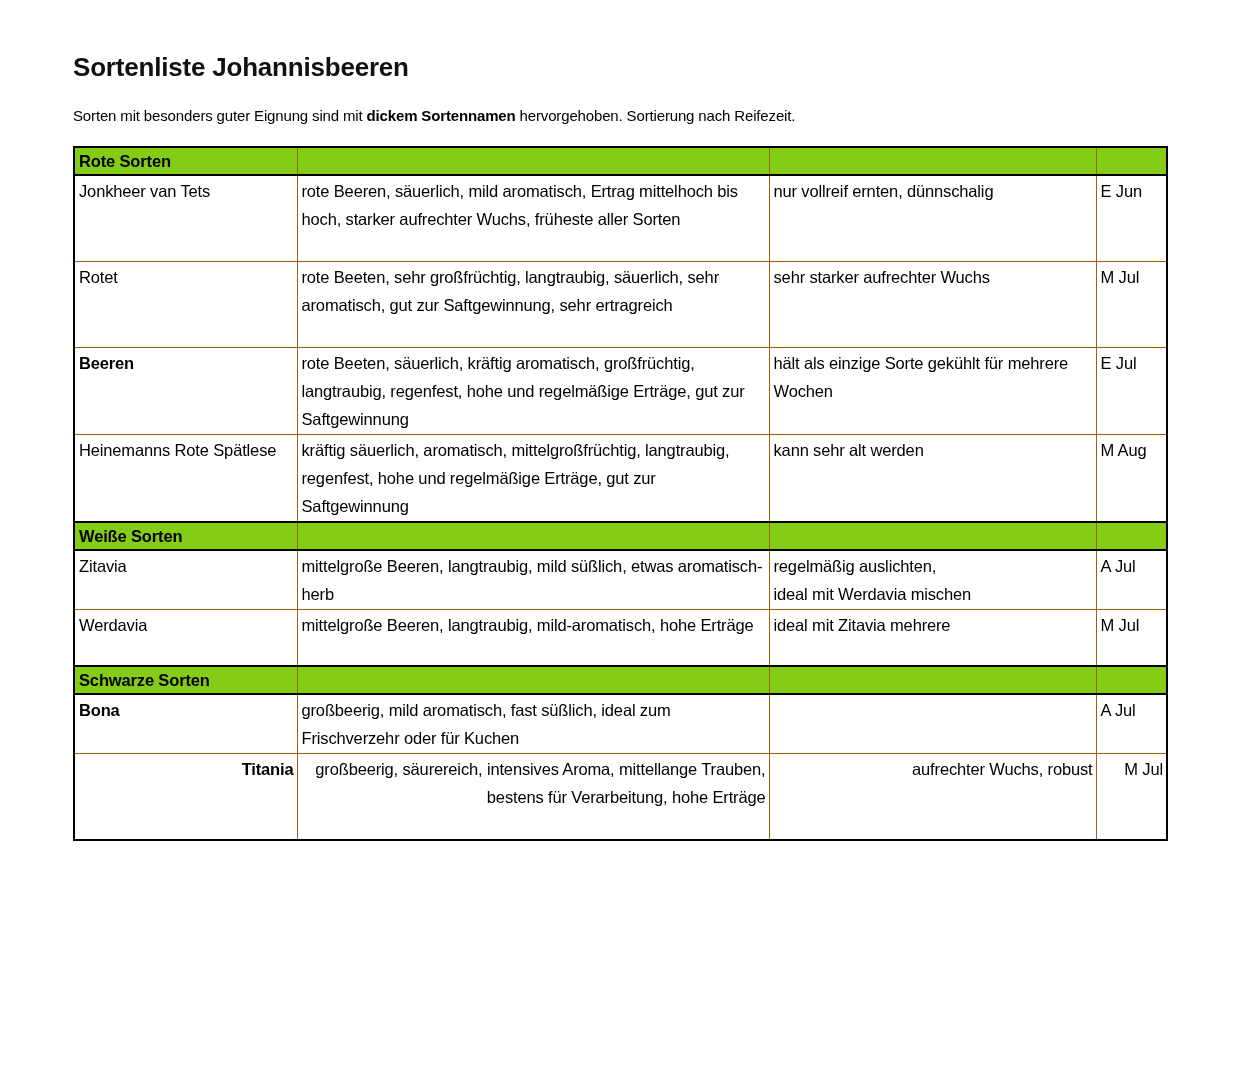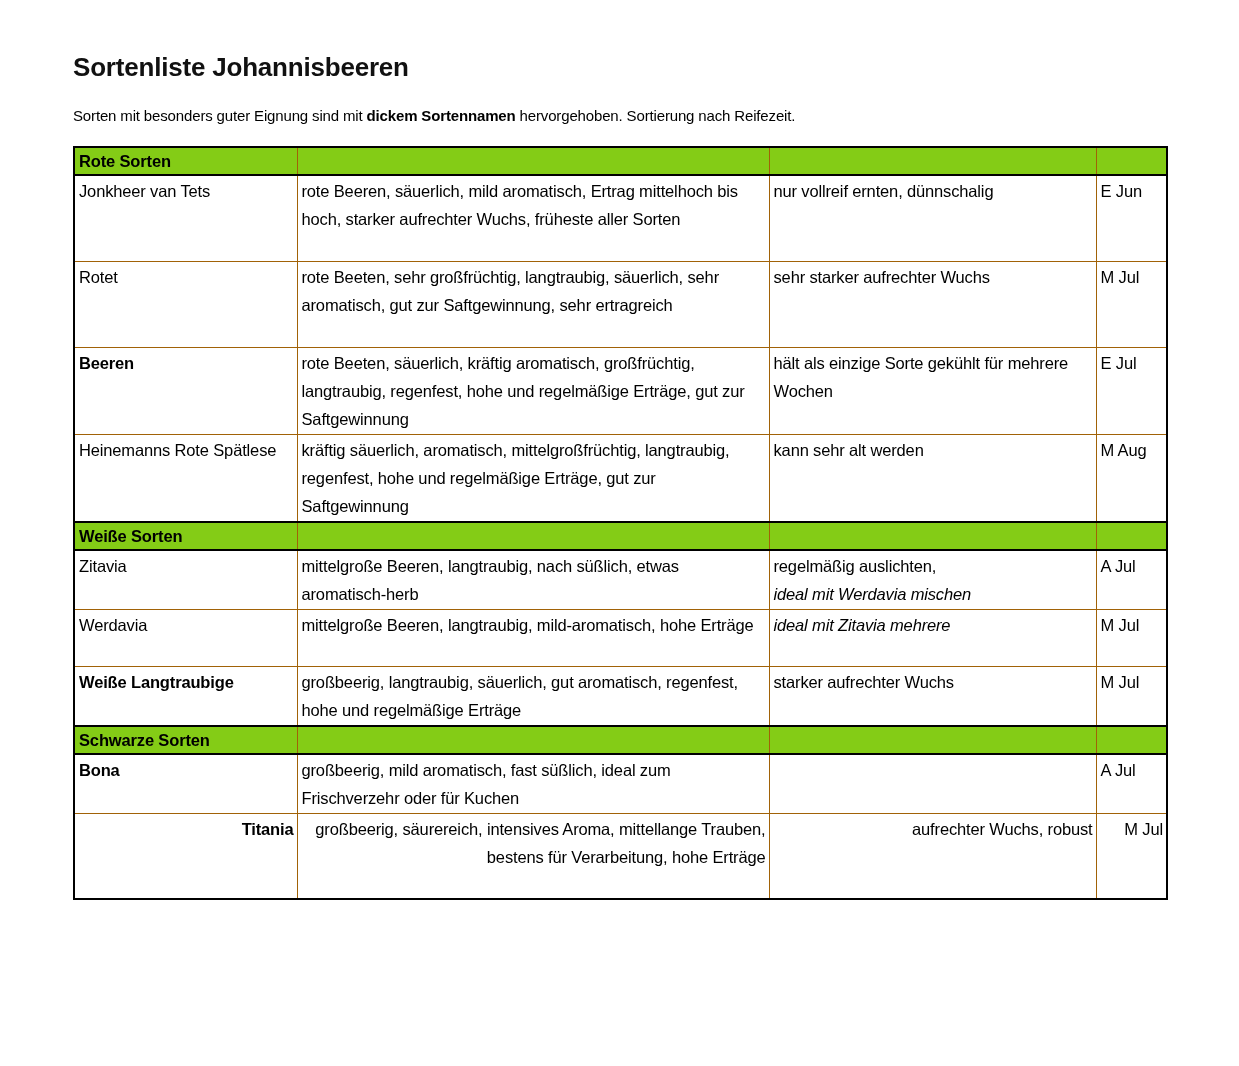--- a/index.html
+++ b/index.html
@@ -61,21 +61,21 @@
     border-top:2px solid #000;
     border-bottom:2px solid #000;
     vertical-align:middle;
   }
   
   tr.h3 td{height:86px;}
   tr.h2 td{height:57px;margin-top:6px;}
   td.c-name{vertical-align:middle;}
   td.c-name.bold{font-weight:bold;}
   td.c-ripe{vertical-align:middle;text-align:center;padding-left:1px;padding-right:1px;}
-  .note-italic{display:block;font-style:italic;}
+  .note-italic{display:block;}
 </style>
 </head>
 <body>
 
 <div class="page">
   <div class="content">
 
     <h1 class="title">Sortenliste Johannisbeeren</h1>
 
     <p class="intro"><span>Sorten mit besonders guter Eignung sind mit </span><span class="b">dickem Sortennamen</span><span> hervorgehoben. Sortierung nach Reifezeit.</span></p>
@@ -127,38 +127,32 @@
 
       <tr class="section">
         <td>Weiße Sorten</td>
         <td></td>
         <td></td>
         <td></td>
       </tr>
 
       <tr class="h2">
         <td class="c-name">Zitavia</td>
-        <td>mittelgroße Beeren, langtraubig, nach süßlich, etwas aromatisch-herb</td>
+        <td>mittelgroße Beeren, langtraubig, mild süßlich, etwas aromatisch-herb</td>
         <td><span>regelmäßig auslichten,</span><span class="note-italic">ideal mit Werdavia mischen</span></td>
         <td class="c-ripe">A Jul</td>
       </tr>
 
       <tr class="h2">
         <td class="c-name">Werdavia</td>
         <td>mittelgroße Beeren, langtraubig, mild-aromatisch, hohe Erträge</td>
         <td><span></span><span class="note-italic">ideal mit Zitavia mehrere</span></td>
         <td class="c-ripe">M Jul</td>
       </tr>
 
-      <tr class="h2">
-        <td class="c-name bold">Weiße Langtraubige</td>
-        <td>großbeerig, langtraubig, säuerlich, gut aromatisch, regenfest, hohe und regelmäßige Erträge</td>
-        <td><span>starker aufrechter Wuchs</span><span class="note-italic"></span></td>
-        <td class="c-ripe">M Jul</td>
-      </tr>
 
 
       <tr class="section">
         <td>Schwarze Sorten</td>
         <td></td>
         <td></td>
         <td></td>
       </tr>
 
       <tr class="h2">

